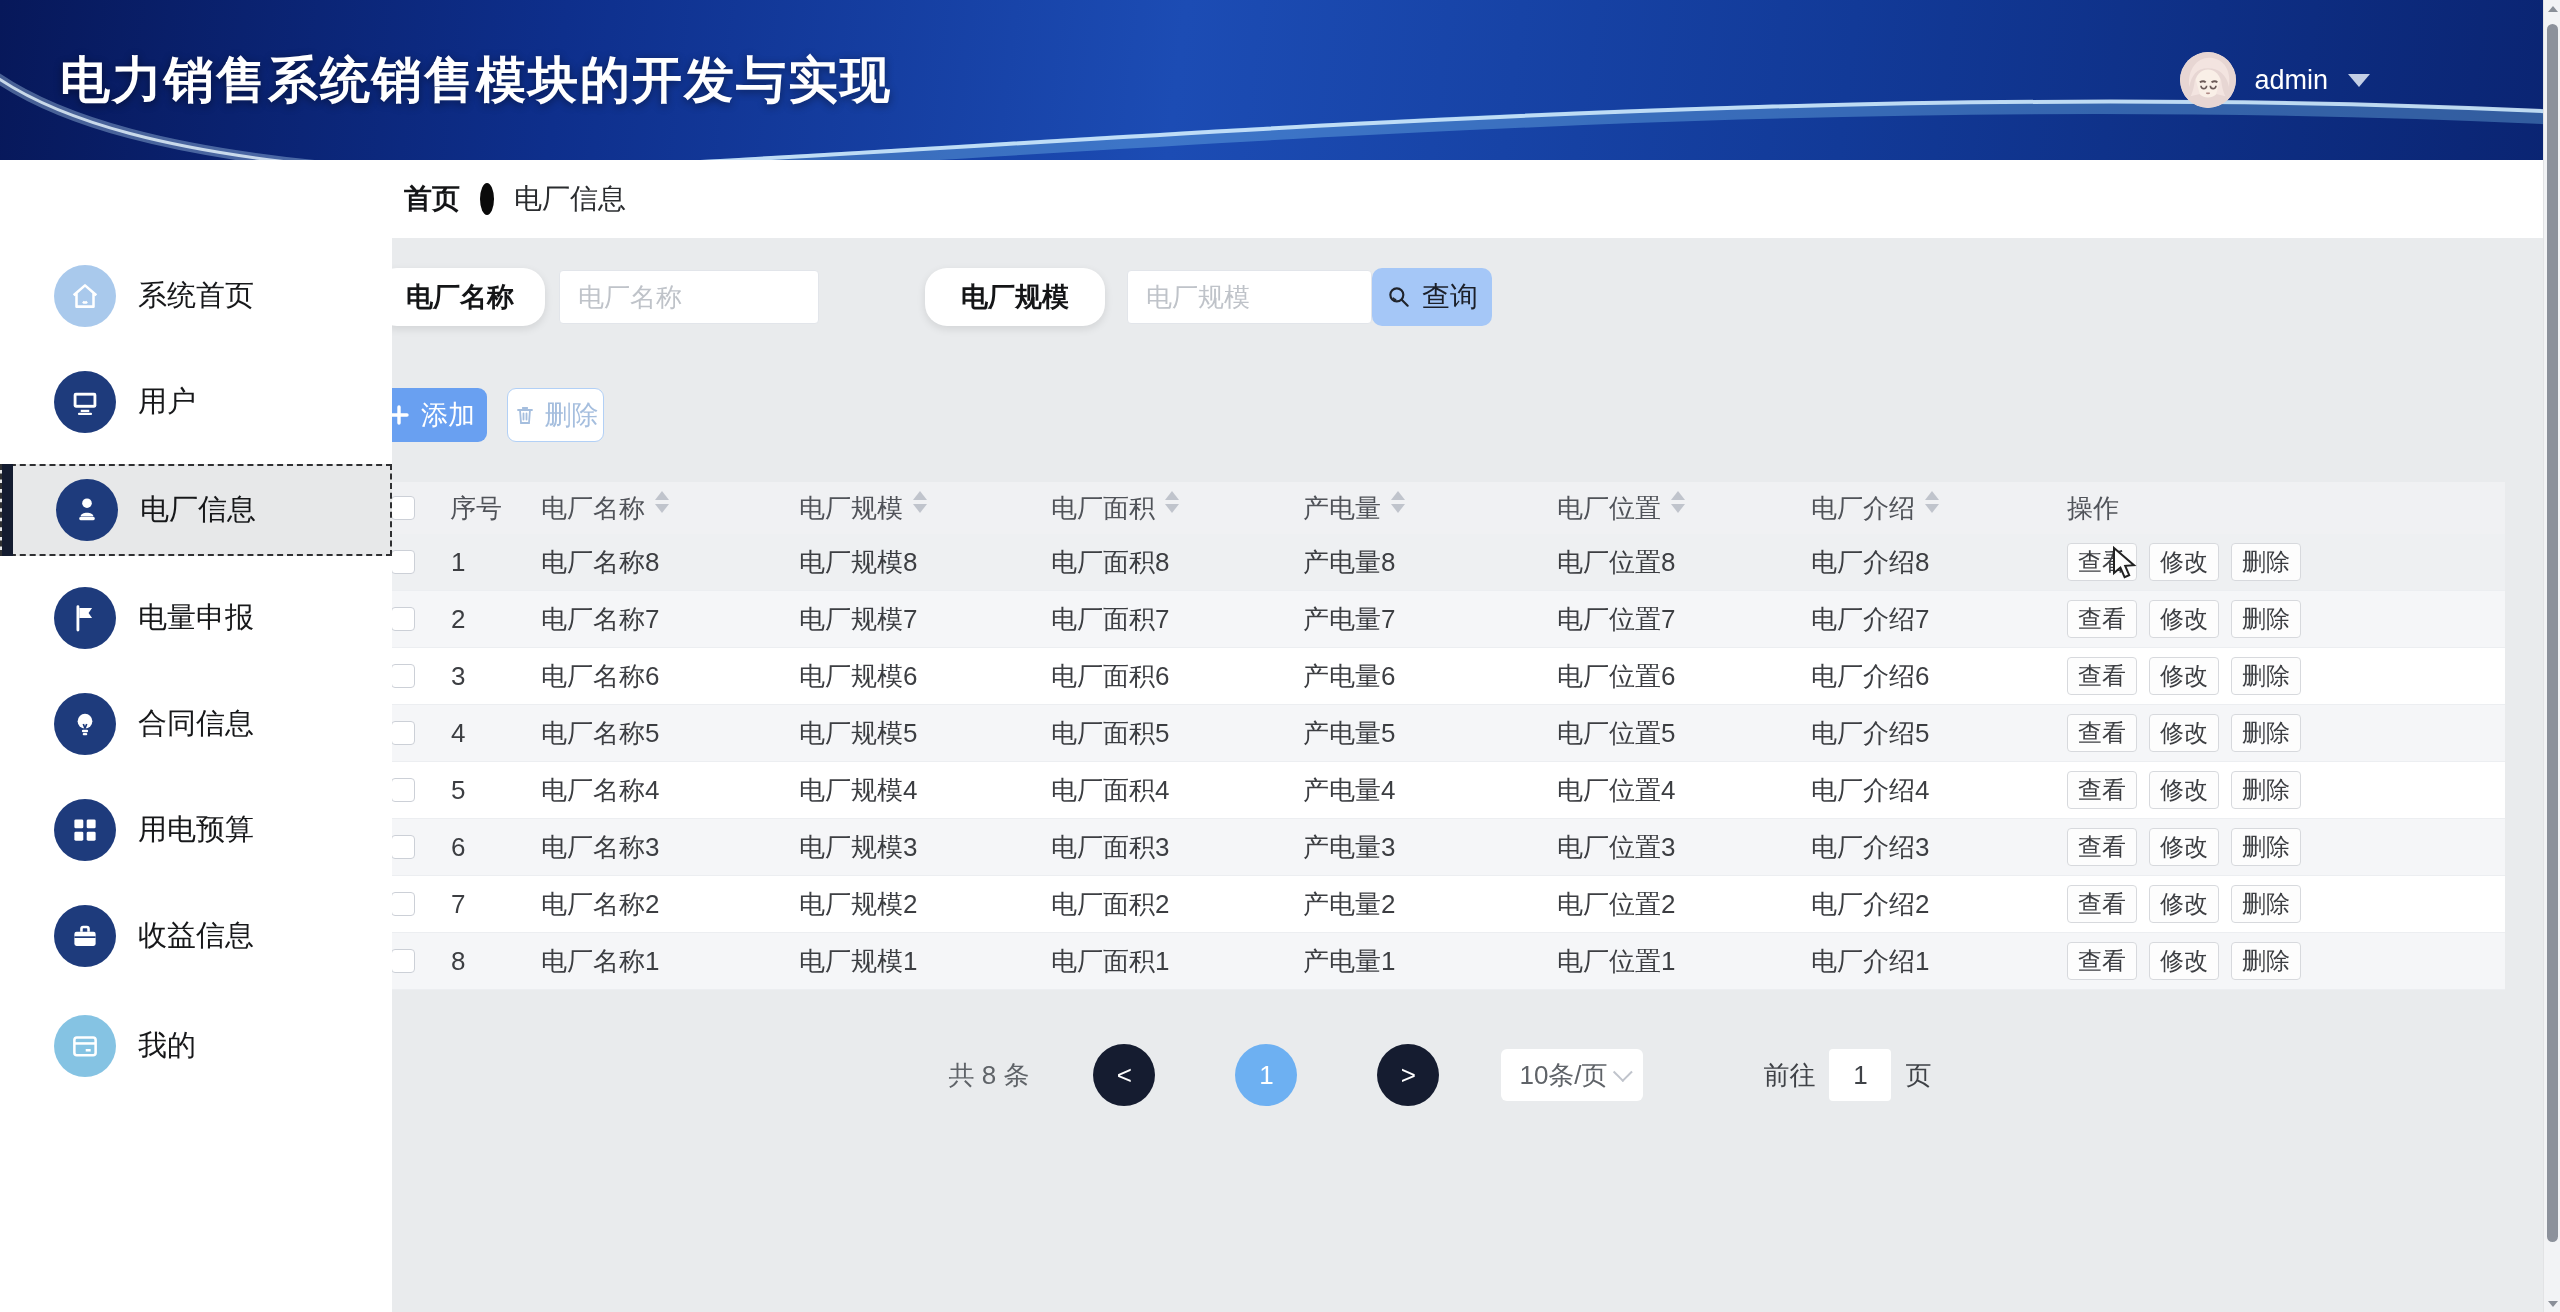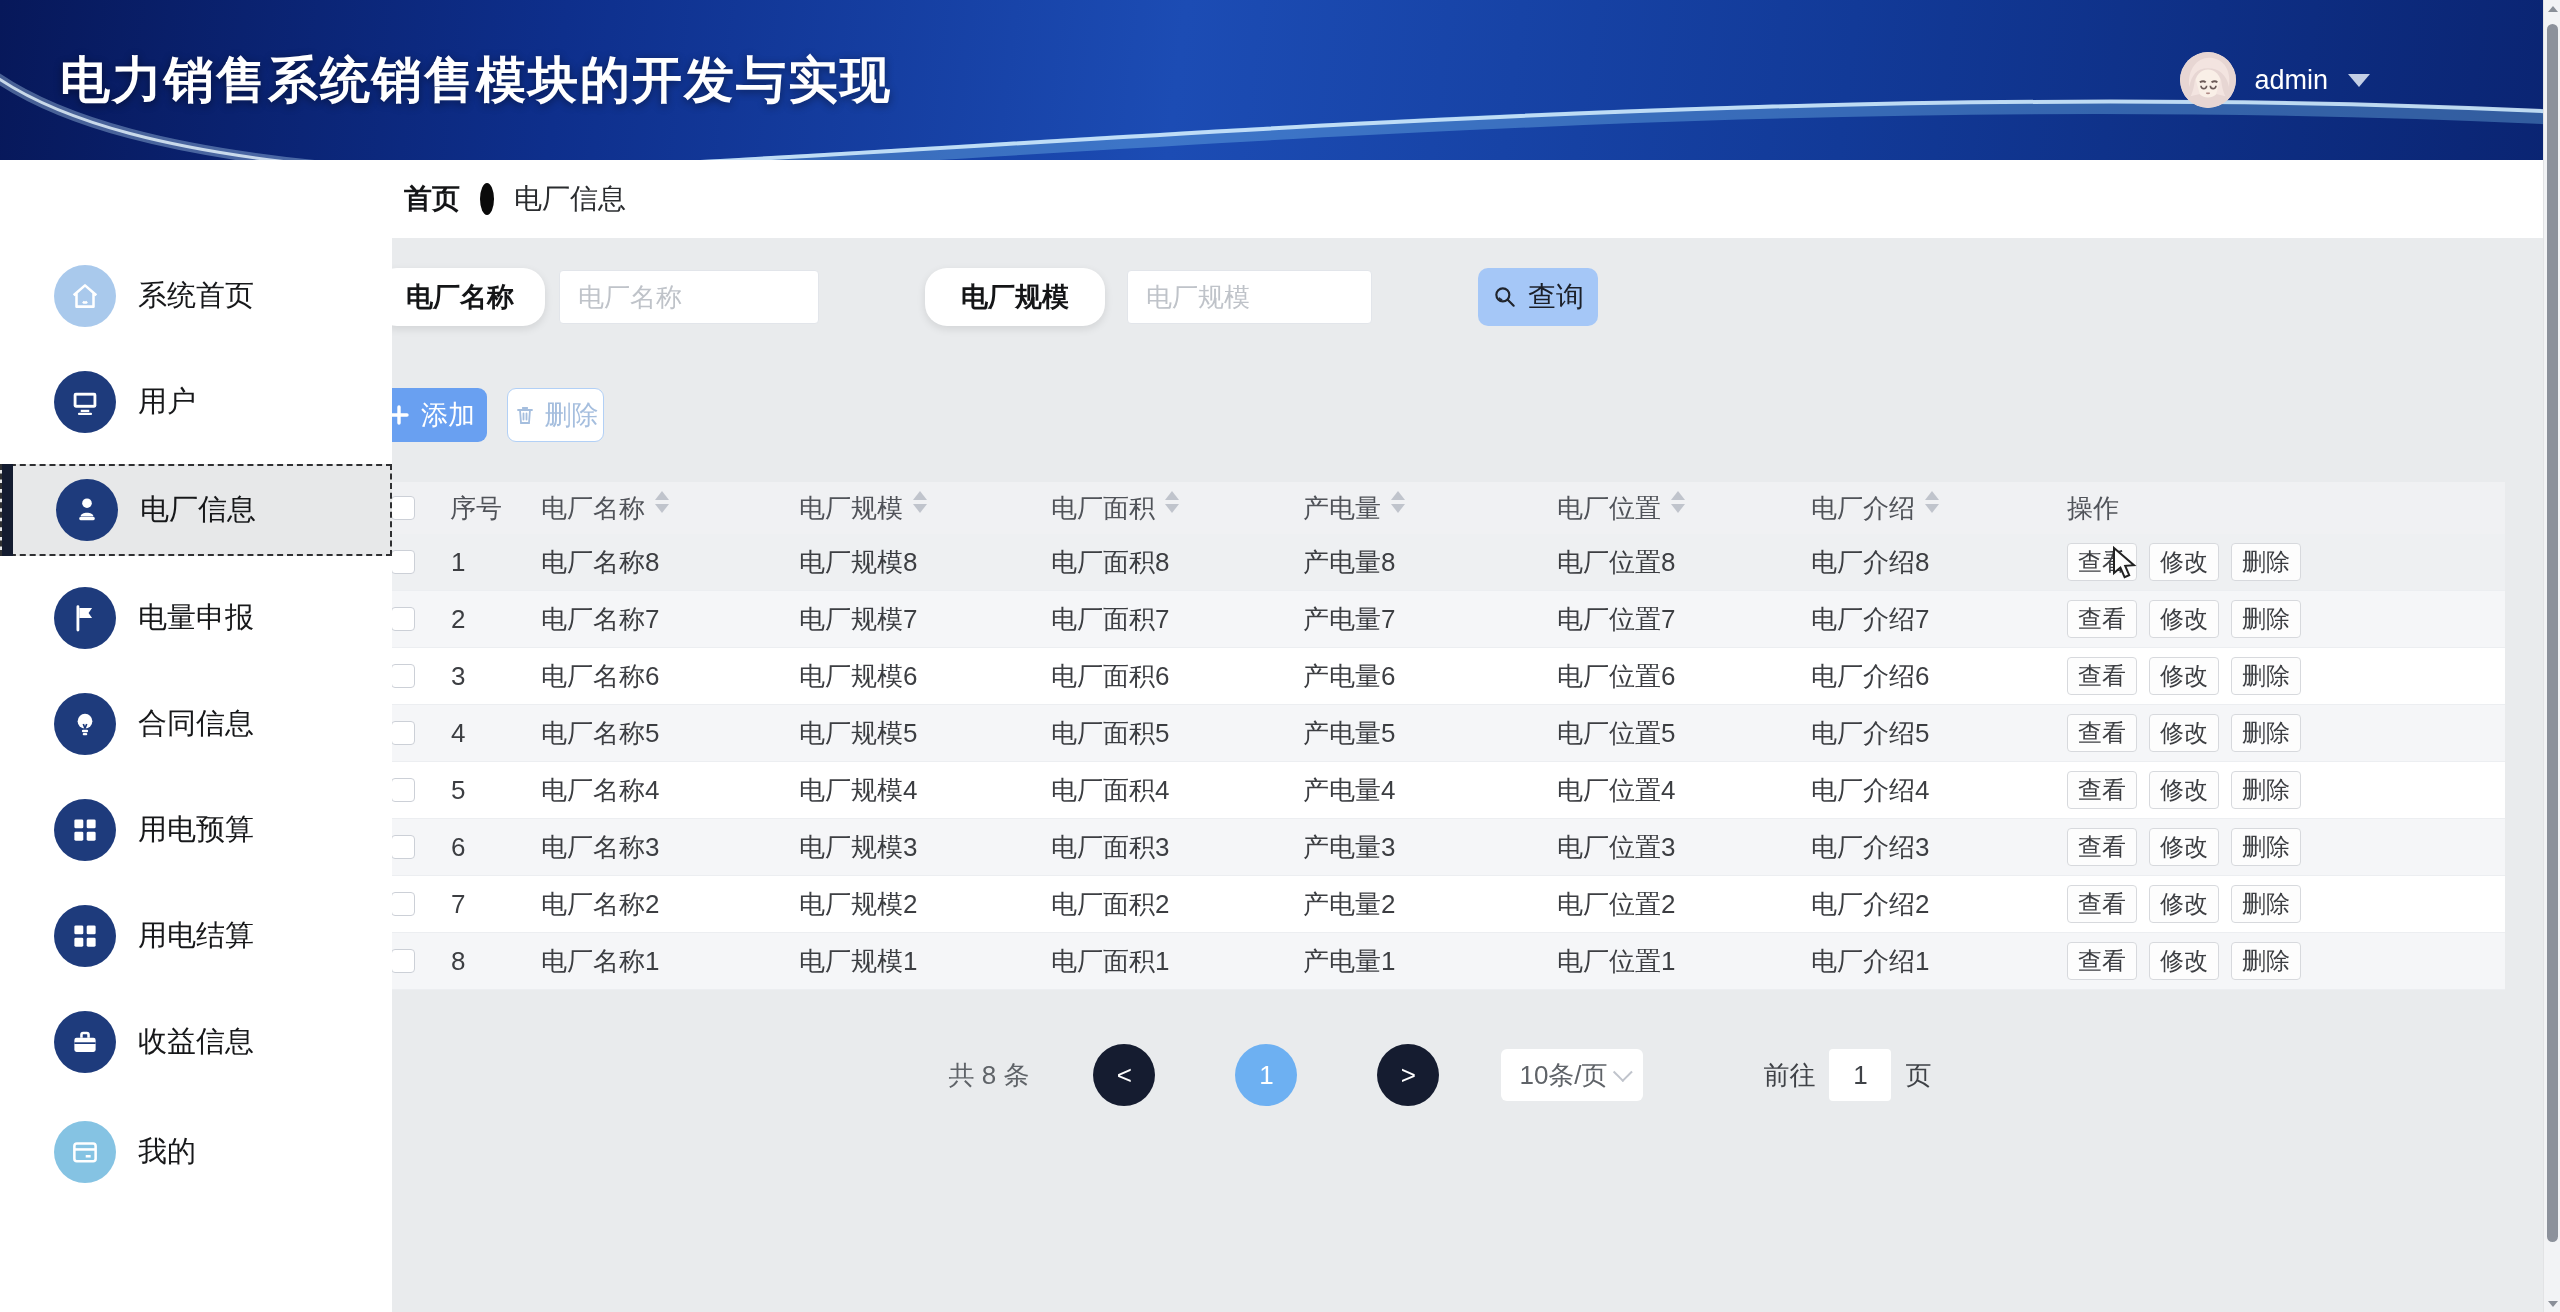--- a/index.html
+++ b/index.html
@@ -53,21 +53,21 @@
   .panel { position:absolute; left:332px; right:17px; top:238px; bottom:0; background:#e9ebed; padding:30px 0 0 43px; }
 
   .search-row { display:flex; align-items:center; height:58px; }
   .pill-label { background:#fff; border-radius:22px; height:58px; display:flex; align-items:center; justify-content:center; font-size:27px; font-weight:700; color:#141517; box-shadow:0 3px 8px rgba(0,0,0,.10); }
   .pill-1 { width:170px; }
   .pill-2 { width:180px; margin-left:106px; }
   .search-input { height:54px; background:#fff; border:1px solid #e2e5ea; border-radius:4px; font-size:26px; color:#333; padding:0 18px; outline:none; }
   .search-input::placeholder { color:#bfc3c9; }
   .input-1 { width:260px; margin-left:14px; }
   .input-2 { width:245px; margin-left:22px; }
-  .btn-search { margin-left:106px; width:120px; height:58px; background:#a5c7f7; border:none; border-radius:10px; display:flex; align-items:center; justify-content:center; gap:10px; font-size:28px; color:#1b1f28; cursor:pointer; }
+  .btn-search { width:120px; height:58px; background:#a5c7f7; border:none; border-radius:10px; display:flex; align-items:center; justify-content:center; gap:10px; font-size:28px; color:#1b1f28; cursor:pointer; }
 
   .toolbar-row { margin-top:62px; display:flex; align-items:center; gap:20px; }
   .btn-add { width:112px; height:54px; background:#69a0f1; border:none; border-radius:9px; color:#fff; font-size:27px; display:flex; align-items:center; justify-content:center; gap:10px; cursor:pointer; }
   .btn-del { width:97px; height:54px; background:#fff; border:1px solid #b2d0f6; border-radius:9px; color:#a5bede; font-size:27px; display:flex; align-items:center; justify-content:center; gap:8px; cursor:pointer; }
 
   
   .table { margin-top:40px; width:2130px; font-size:26px; color:#3c3e42; }
   .t-grid { display:grid; grid-template-columns:56px 90px 258px 252px 252px 254px 254px 256px 1fr; align-items:center; }
   .t-head { height:52px; background:#f0f1f3; color:#505359; }
   .t-row { height:57px; background:#fff; border-bottom:1px solid #eceef1; }
@@ -188,31 +188,20 @@
         <svg viewBox="0 0 24 24">
           <rect x="4.5" y="4.5" width="6.3" height="6.3" rx="1" fill="#fff"></rect>
           <rect x="13.2" y="4.5" width="6.3" height="6.3" rx="1" fill="#fff"></rect>
           <rect x="4.5" y="13.2" width="6.3" height="6.3" rx="1" fill="#fff"></rect>
           <rect x="13.2" y="13.2" width="6.3" height="6.3" rx="1" fill="#fff"></rect>
         </svg>
       </span>
     <span class="nav-label">用电预算</span>
   </div>
 
-  <div class="side-item dark">
-    <span class="nav-circle">
-        <svg viewBox="0 0 24 24">
-          <rect x="4.5" y="4.5" width="6.3" height="6.3" rx="1" fill="#fff"></rect>
-          <rect x="13.2" y="4.5" width="6.3" height="6.3" rx="1" fill="#fff"></rect>
-          <rect x="4.5" y="13.2" width="6.3" height="6.3" rx="1" fill="#fff"></rect>
-          <rect x="13.2" y="13.2" width="6.3" height="6.3" rx="1" fill="#fff"></rect>
-        </svg>
-      </span>
-    <span class="nav-label">用电结算</span>
-  </div>
 
   <div class="side-item dark">
     <span class="nav-circle">
         <svg viewBox="0 0 24 24">
           <rect x="4.5" y="9" width="15" height="10" rx="1.5" fill="#fff"></rect>
           <path d="M9.5 9 V6.8 a1.2 1.2 0 0 1 1.2-1.2 h2.6 a1.2 1.2 0 0 1 1.2 1.2 V9" fill="none" stroke="#fff" stroke-width="1.8"></path>
           <line x1="4.5" y1="12.8" x2="19.5" y2="12.8" stroke="#1e3b7c" stroke-width="1.2"></line>
         </svg>
       </span>
     <span class="nav-label">收益信息</span>

